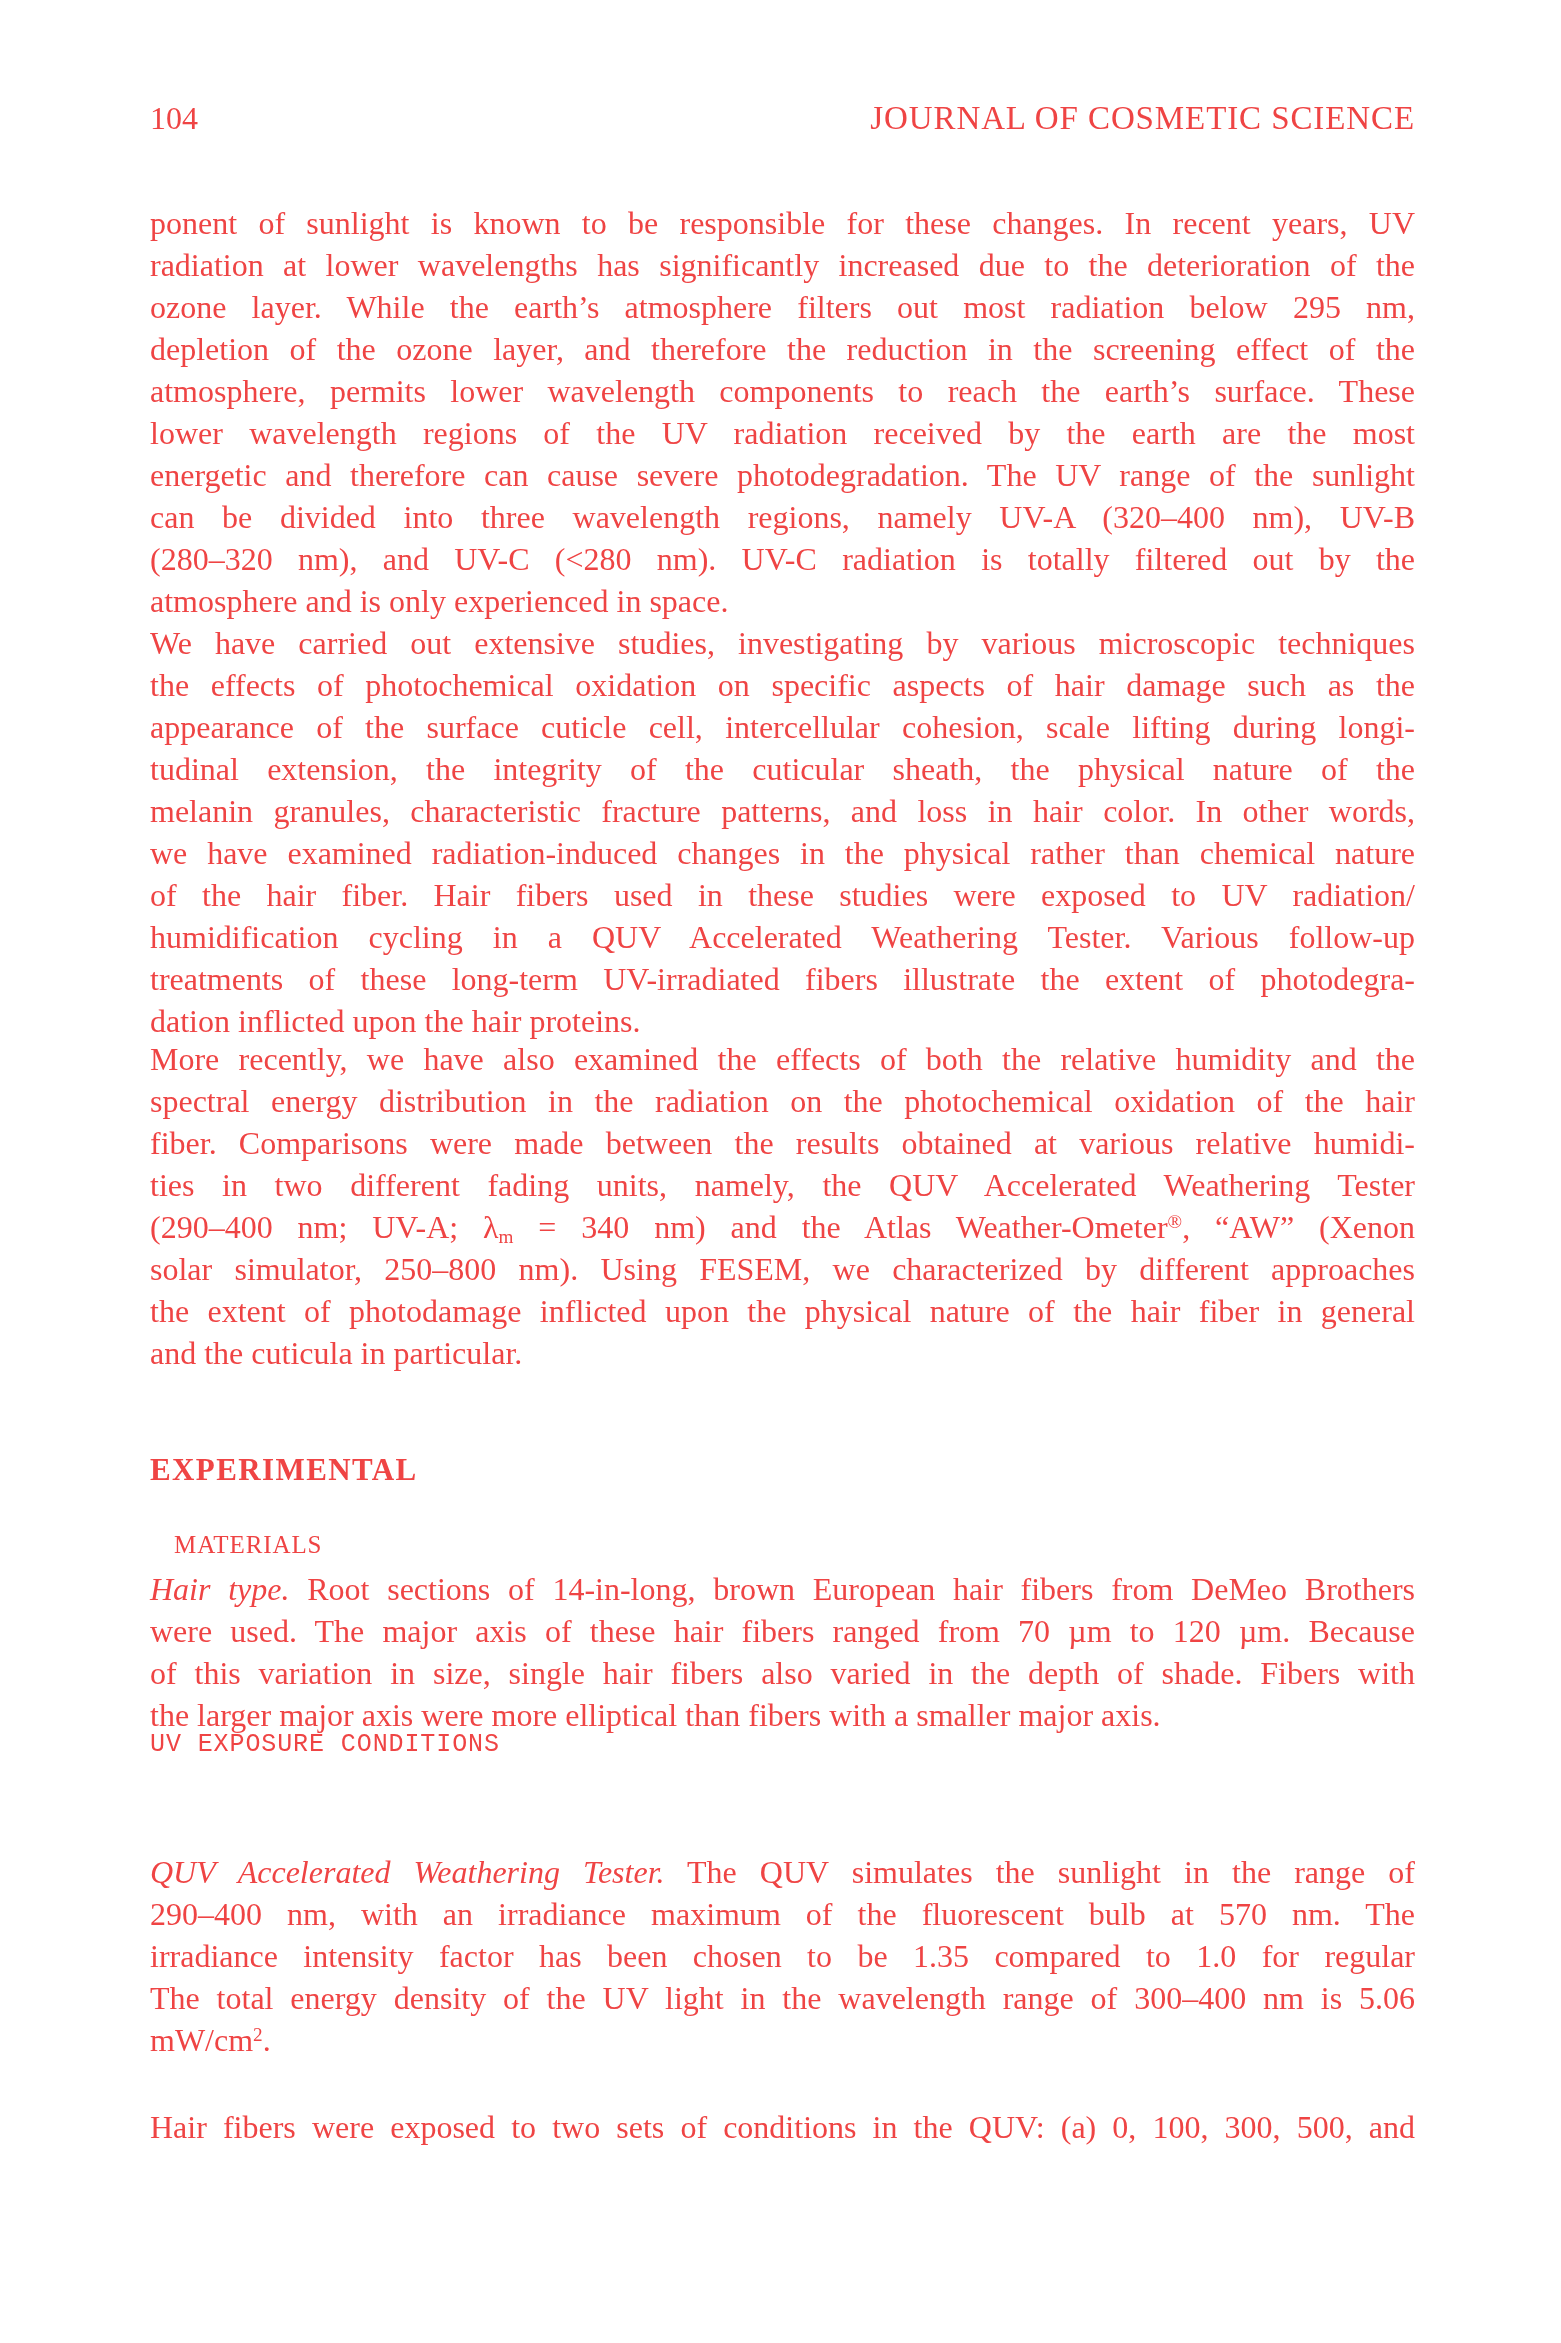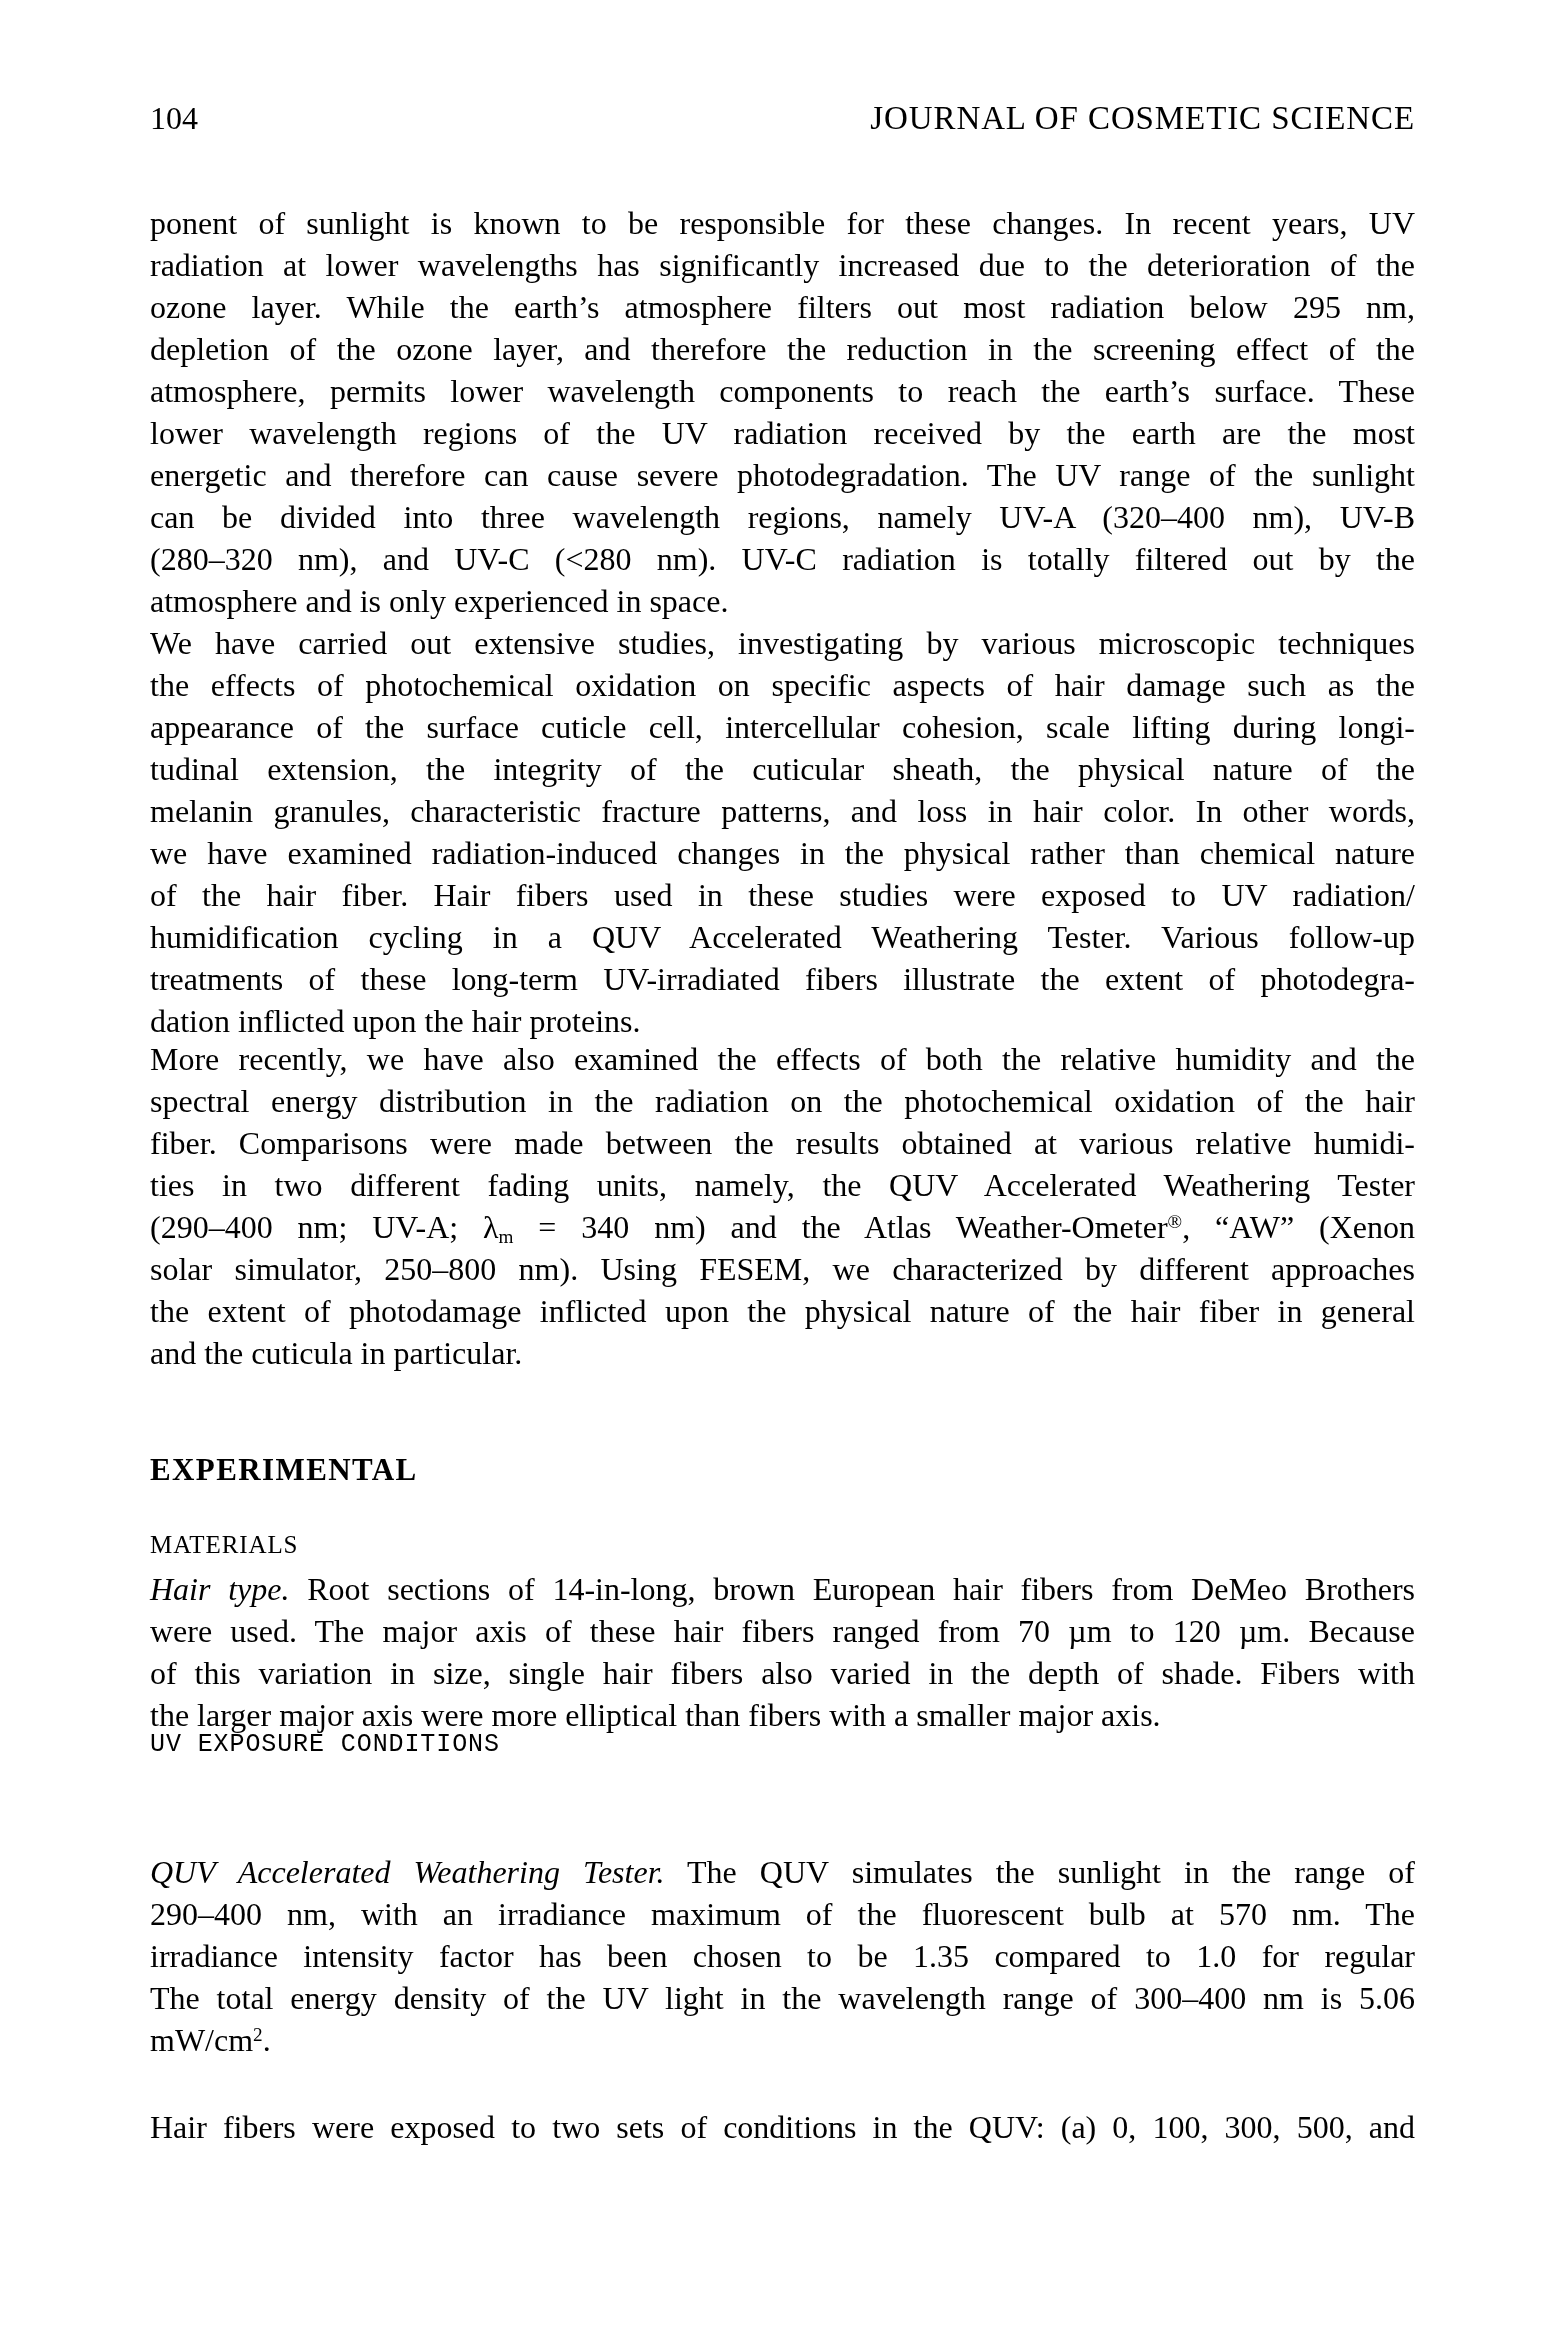--- a/index.html
+++ b/index.html
@@ -1,40 +1,40 @@
 <!DOCTYPE html>
 <html style="font-size:15px"><head>
 <meta charset="utf-8">
 <style>
   html,body { margin:0; padding:0; background:#e8e8e8; }
   .page {
     position:relative;
     width:1562px; height:2343px;
     background:#ffffff;
     font-family:"Liberation Serif","DejaVu Serif",serif;
-    color:#000000;
+    color:#ef4444;
     overflow:hidden;
   }
   .row { position:absolute; left:150px; width:1265px; }
   .header-row { top:97px; height:42px; line-height:42px; }
   .page-num { position:absolute; left:0; top:0; font-size:32px; }
   .journal-title { text-align:right; font-size:33px; letter-spacing:0.9px; }
   .para { font-size:32px; line-height:42px; }
   .jline { text-align:justify; text-align-last:justify; text-justify:inter-word; }
   .lline { text-align:left; text-align-last:left; }
   .it { font-style:italic; }
   .sb { font-size:0.6em; vertical-align:-0.25em; line-height:0; }
   .sp { font-size:0.6em; vertical-align:0.5em; line-height:0; }
   .h-main { font-size:31px; font-weight:bold; letter-spacing:1.4px; line-height:42px; }
   .h-sub  { font-size:25px; letter-spacing:0.9px; line-height:42px; }
   .p1 { top:202px; }
   .p2 { top:622px; }
   .p3 { top:1038px; }
   .h-exp { top:1449px; }
-  .h-mat { top:1524px; }
+  .h-mat { top:1524px;margin-left:24px; }
   .p-hair { top:1568px; }
   .h-uv { top:1724px;font-family:Liberation Mono, monospace; }
   .p-quv { top:1851px; }
   .p-last { top:2106px; }
 </style>
 </head>
 <body>
 
 <div class="page">
 

